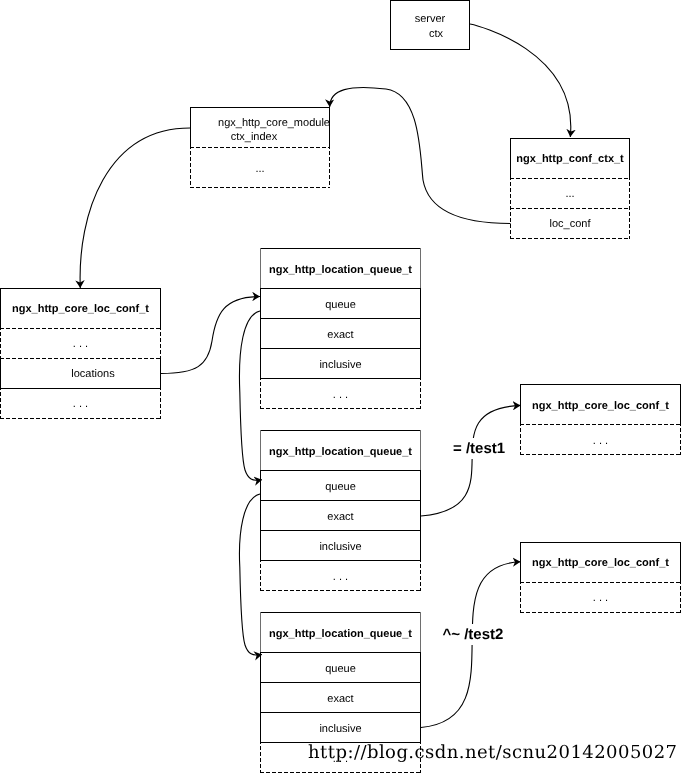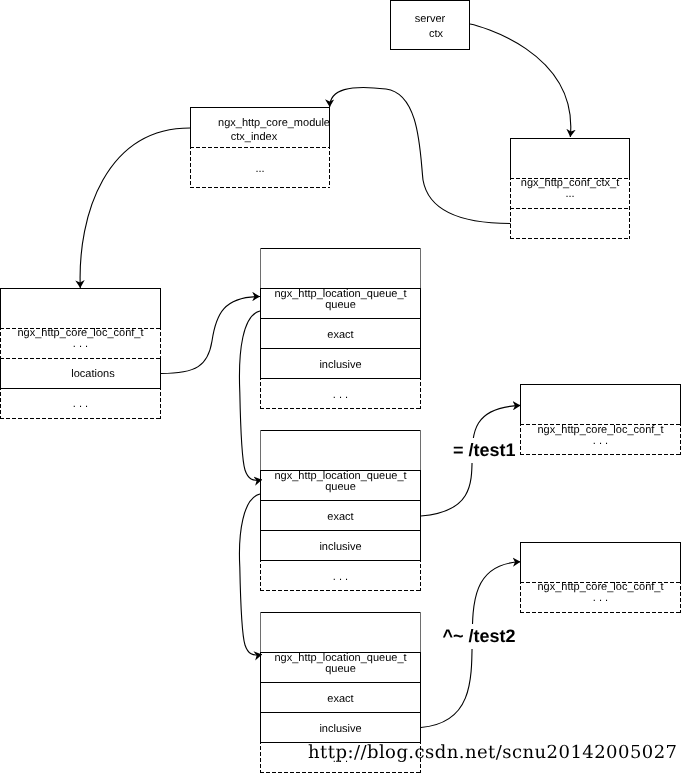--- a/index.html
+++ b/index.html
@@ -4,23 +4,23 @@
 <title>nginx http location structures</title>
 <style>
   html,body{margin:0;padding:0;background:#ffffff;}
   body{width:681px;height:773px;overflow:hidden;
        font-family:"Liberation Sans",sans-serif;
        -webkit-font-smoothing:antialiased;text-rendering:geometricPrecision;}
   #stage{position:relative;width:681px;height:773px;background:#fff;isolation:isolate;}
   svg.layer{position:absolute;left:0;top:0;pointer-events:none;}
   .row{position:absolute;box-sizing:border-box;display:flex;align-items:center;justify-content:center;padding-top:3px;
        font-size:11px;line-height:1.1;color:#000;white-space:nowrap;}
-  .ttl{font-weight:normal;margin-top:24px;}
+  .ttl{font-weight:bold;}
   .wm{position:absolute;font-family:"DejaVu Serif",serif;font-size:18px;letter-spacing:0.45px;color:#000000;white-space:nowrap;}
-  .lbl{position:absolute;font-weight:bold;font-size:18px;white-space:nowrap;color:#000;
+  .lbl{position:absolute;font-weight:bold;font-size:15px;white-space:nowrap;color:#000;
        background:#fff;padding:2px 1px;z-index:5;}
 </style>
 </head>
 <body>
 
 <div id="stage">
 
   <svg class="layer" id="boxes" width="681" height="773">
       <line x1="390" y1="0.5" x2="470" y2="0.5" stroke="#000" stroke-width="1"></line>
       <line x1="469.5" y1="0" x2="469.5" y2="50" stroke="#000" stroke-width="1"></line>
@@ -137,20 +137,21 @@
 
   <div class="row" style="left:390px;top:9.7px;width:80px;height:15px;">server</div>
   <div class="row" style="left:390px;top:24.7px;width:92px;height:15px;">ctx</div>
 
   <div class="row" style="left:190px;top:113.8px;width:168px;height:15px;">ngx_http_core_module</div>
   <div class="row" style="left:190px;top:128px;width:128px;height:15px;">ctx_index</div>
   <div class="row" style="left:190px;top:147px;width:140px;height:41px;">...</div>
 
   <div class="row ttl" style="left:510px;top:138px;width:120px;height:40px;">ngx_http_conf_ctx_t</div>
   <div class="row" style="left:510px;top:178px;width:120px;height:30px;">...</div>
+  <div class="row" style="left:510px;top:208px;width:120px;height:30px;">loc_conf</div>
 
   <div class="row ttl" style="left:0px;top:288px;width:161px;height:40px;">ngx_http_core_loc_conf_t</div>
   <div class="row" style="left:0px;top:328px;width:161px;height:30px;">. . .</div>
   <div class="row" style="left:0px;top:358px;width:186px;height:30px;">locations</div>
   <div class="row" style="left:0px;top:388px;width:161px;height:30px;">. . .</div>
 
   <div id="queue-text">
       <div class="row ttl" style="left:260px;top:248px;width:161px;height:41px;">ngx_http_location_queue_t</div>
       <div class="row" style="left:260px;top:288px;width:161px;height:31px;">queue</div>
       <div class="row" style="left:260px;top:318px;width:161px;height:31px;">exact</div>

